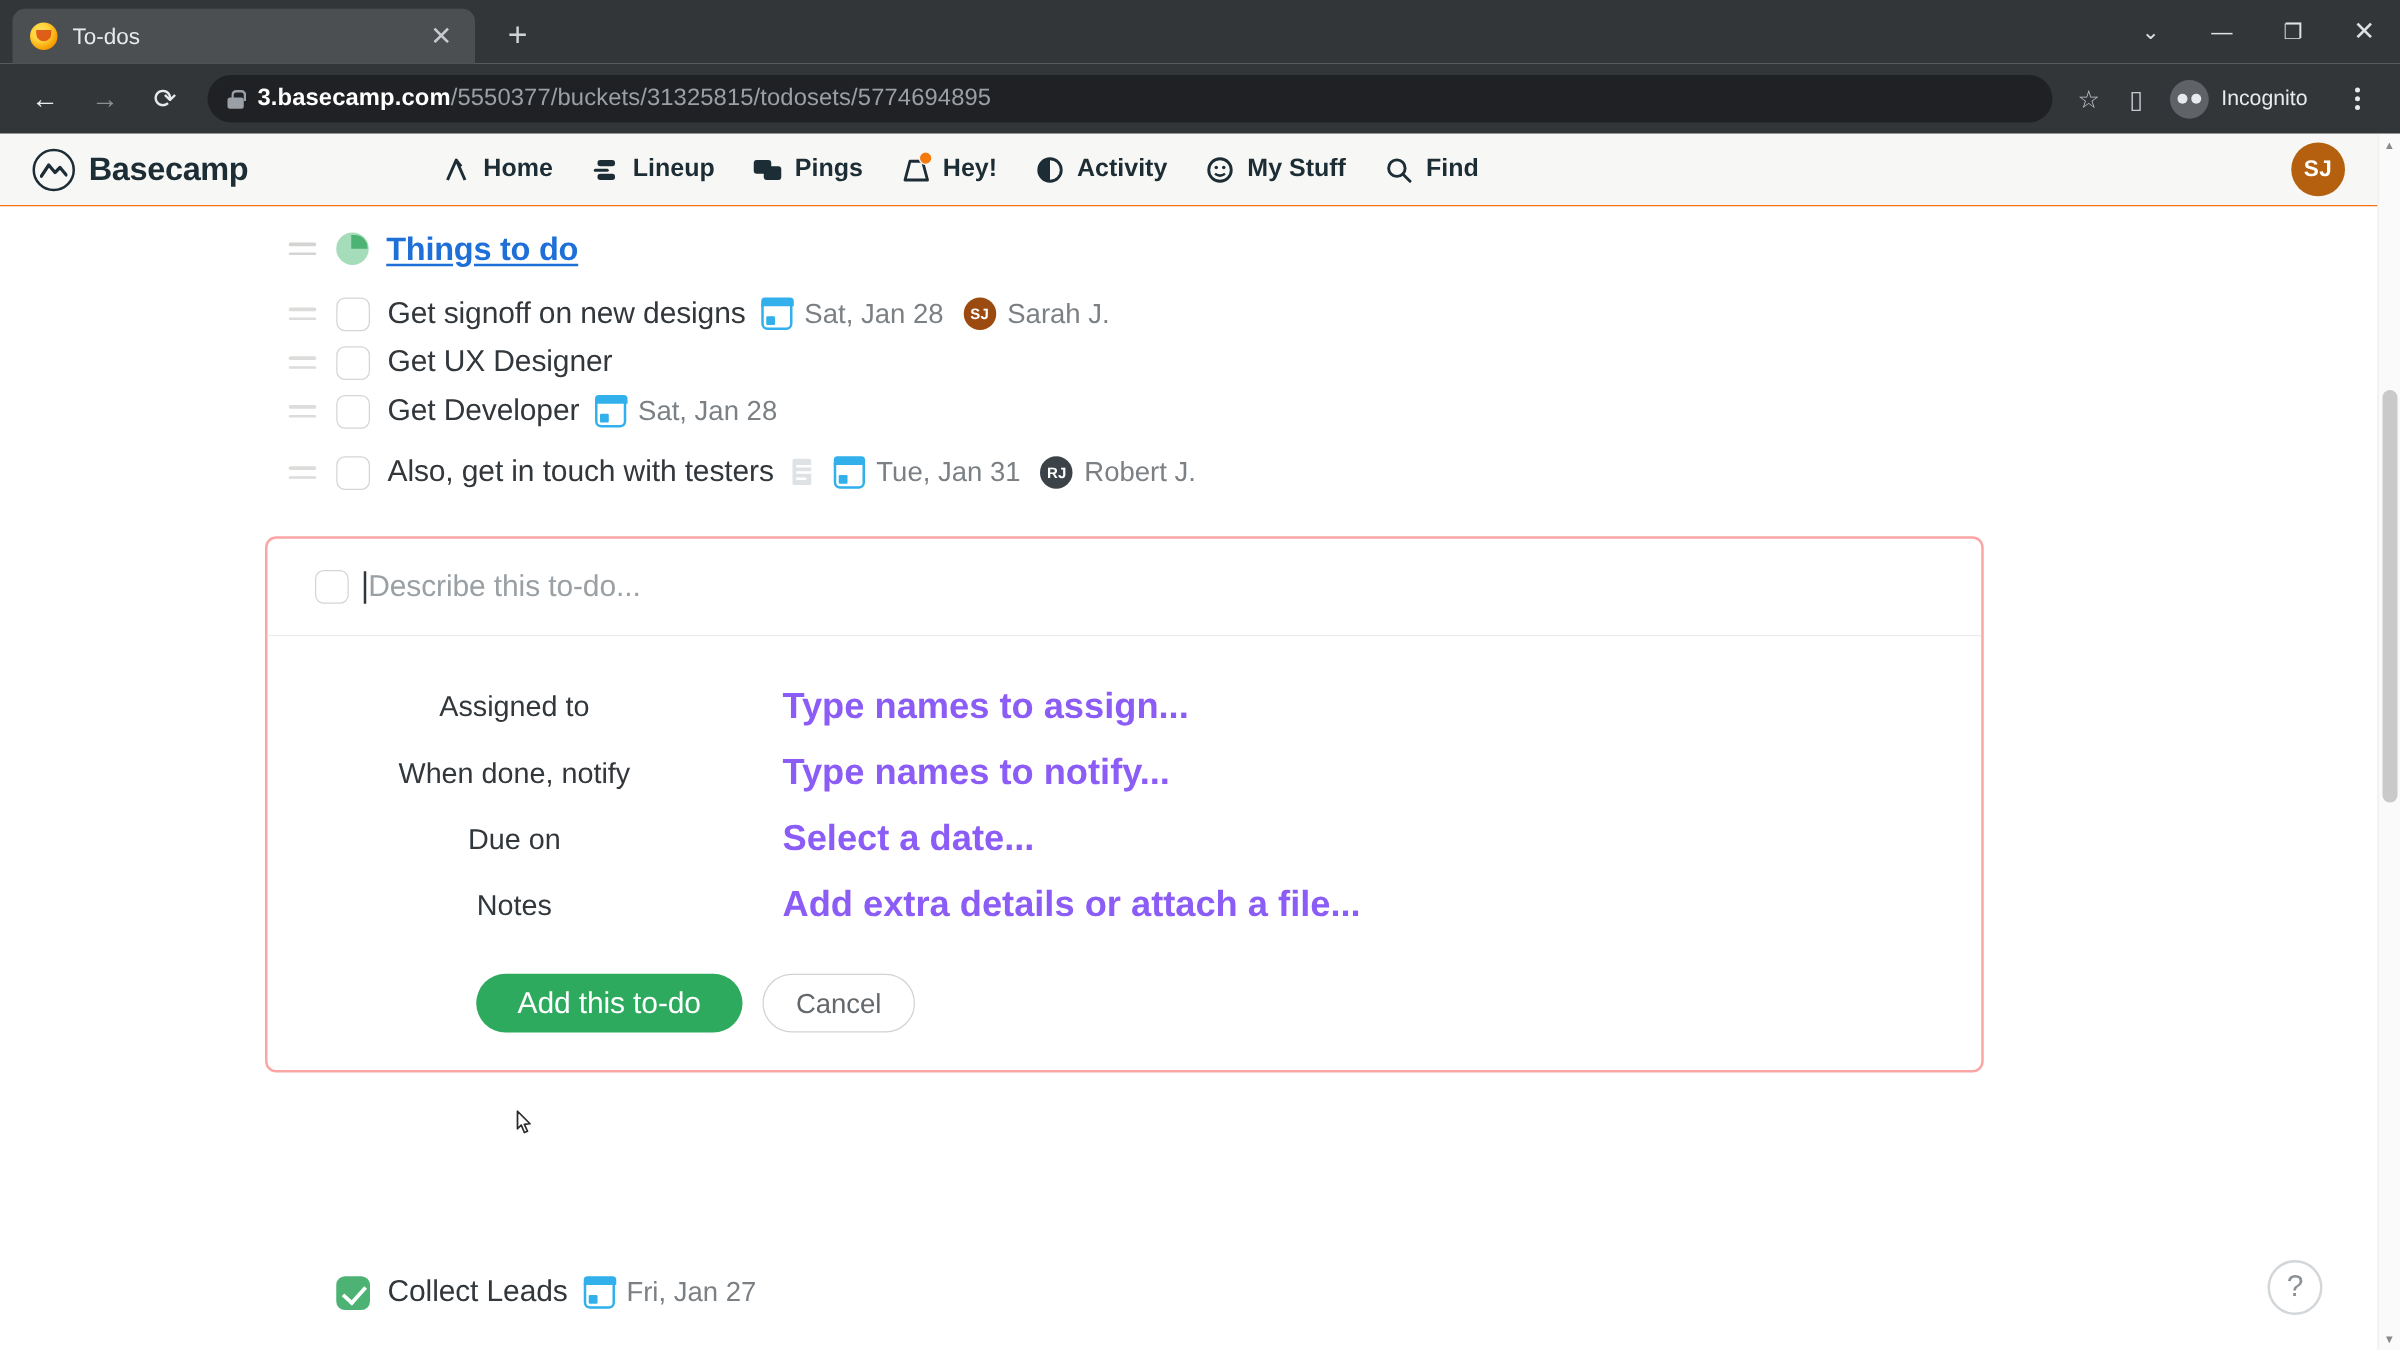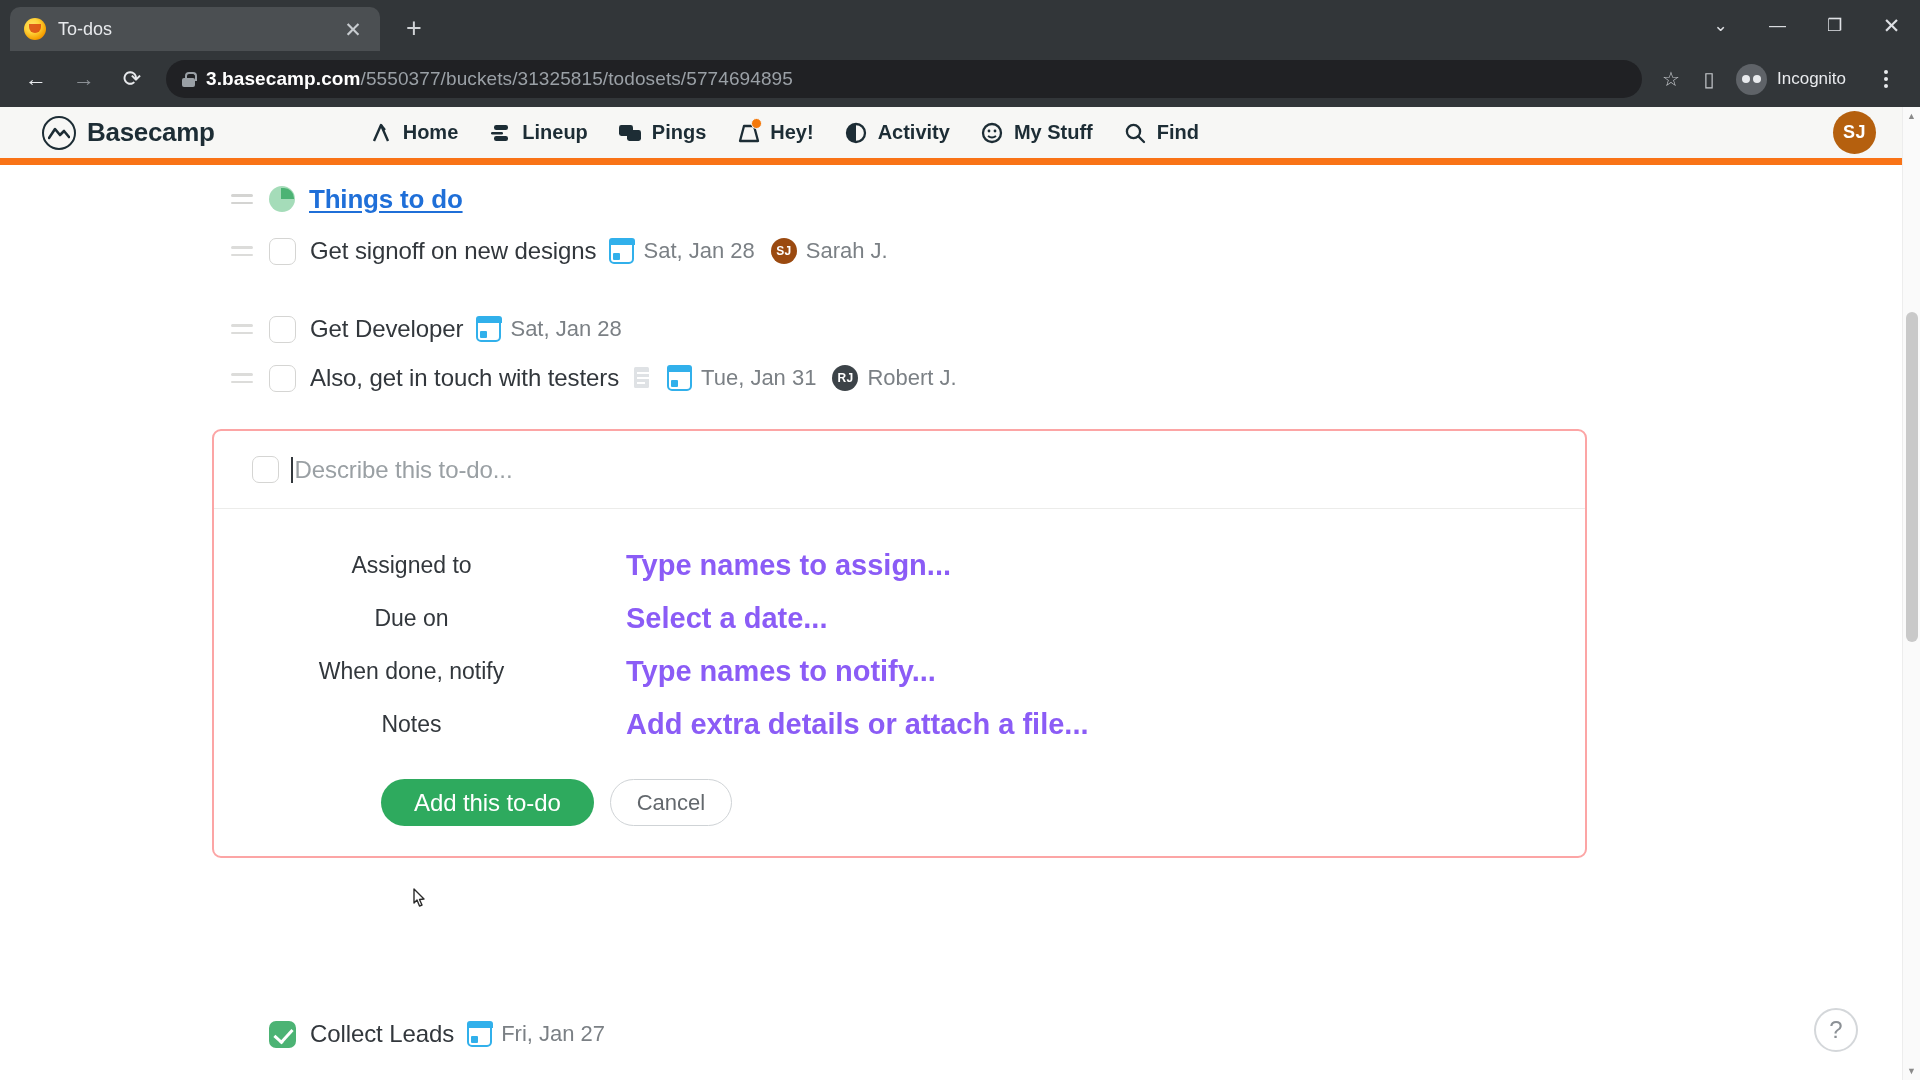--- a/index.html
+++ b/index.html
@@ -233,23 +233,23 @@
   }
 
   
   .bc-nav {
     position: absolute;
     top: 0; left: 0; right: 0;
     height: 58px;
     background: #f7f7f5;
     display: flex;
     align-items: center;
-    padding: 0 42px;
+    padding: 0 26px;
     z-index: 30;
-    border-bottom: 7px solid #f97316;
+    border-bottom: 1px solid #f97316;
   }
 
   .bc-logo {
     display: flex;
     align-items: center;
     gap: 11px;
     margin-right: 34px;
   }
   .bc-logo-mark {
     width: 34px; height: 34px;
@@ -801,20 +801,28 @@
                 <i></i>
               </span>
             <span class="checkbox"></span>
             <span class="todo-text">Get signoff on new designs</span>
             <span class="cal-icon"></span>
             <span class="date-text">Sat, Jan 28</span>
             <span class="avatar-sm avatar-sj">SJ</span>
             <span class="assignee-text">Sarah J.</span>
           </div>
 
+          <div class="todo-row" style="top:105px">
+            <span class="row-grip">
+                <i></i>
+                <i></i>
+              </span>
+            <span class="checkbox"></span>
+            <span class="todo-text">Get UX Designer</span>
+          </div>
 
           <div class="todo-row" style="top:144px">
             <span class="row-grip">
                 <i></i>
                 <i></i>
               </span>
             <span class="checkbox"></span>
             <span class="todo-text">Get Developer</span>
             <span class="cal-icon"></span>
             <span class="date-text">Sat, Jan 28</span>
@@ -847,26 +855,26 @@
               <span class="caret"></span>
               <span class="placeholder-big">Describe this to-do...</span>
             </div>
 
             <div class="form-fields">
               <div class="field">
                 <span class="field-label">Assigned to</span>
                 <span class="field-value">Type names to assign...</span>
               </div>
               <div class="field">
+                <span class="field-label">When done, notify</span>
+                <span class="field-value">Type names to notify...</span>
+              </div>
+              <div class="field">
                 <span class="field-label">Due on</span>
                 <span class="field-value">Select a date...</span>
-              </div>
-              <div class="field">
-                <span class="field-label">When done, notify</span>
-                <span class="field-value">Type names to notify...</span>
               </div>
               <div class="field">
                 <span class="field-label">Notes</span>
                 <span class="field-value">Add extra details or attach a file...</span>
               </div>
             </div>
 
             <div class="form-actions">
               <button class="btn-primary">Add this to-do</button>
               <button class="btn-secondary">Cancel</button>

